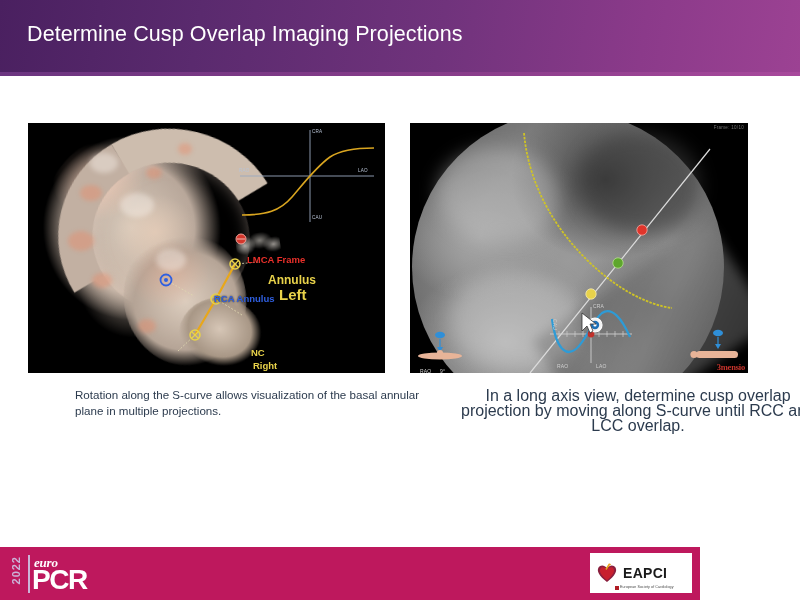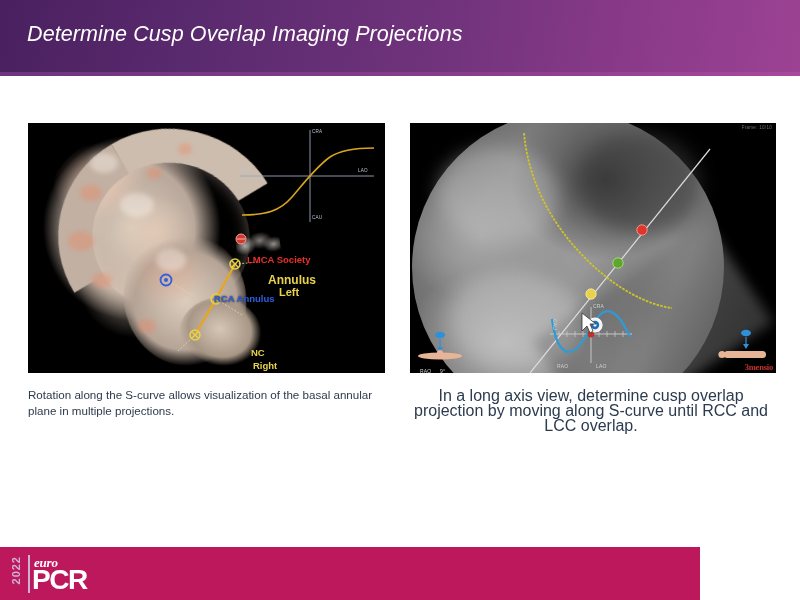--- a/index.html
+++ b/index.html
@@ -30,36 +30,35 @@
     background: linear-gradient(100deg, #6b3580 0%, #8a3d8b 60%, #a8499c 100%);
   }
   #slide-title {
     position: absolute;
     left: 27px; top: 22px;
     color: #ffffff;
     font-size: 21.5px;
     font-weight: 400;
     letter-spacing: 0.1px;
     white-space: nowrap;
-    font-style: italic;
   }
 
   
   .media-frame {
     position: absolute;
     background: #000000;
     overflow: hidden;
   }
   #left-media {
     left: 28px; top: 123px;
     width: 357px; height: 250px;
   }
   #right-media {
     left: 410px; top: 123px;
-    width: 366px; height: 250px;
+    width: 338px; height: 250px;
   }
 
   
   .aorta-shape {
     position: absolute;
     border-radius: 50%;
     filter: blur(0.4px);
   }
   #aorta-body {
     left: 10px; top: 8px;
@@ -137,21 +136,21 @@
   
   .ct-label {
     position: absolute;
     font-family: "Liberation Sans", sans-serif;
     font-weight: bold;
     white-space: nowrap;
     text-shadow: 0 0 2px rgba(0,0,0,0.9);
   }
   #lbl-lmca { left: 247px; top: 254px; color: #e8302a; font-size: 9.5px; }
   #lbl-annulus { left: 268px; top: 273px; color: #e8d24a; font-size: 12px; }
-  #lbl-left { left: 279px; top: 286px; color: #e8d24a; font-size: 11px; }
+  #lbl-left { left: 279px; top: 286px; color: #e8d24a; font-size: 15px; }
   #lbl-rca { left: 214px; top: 293px; color: #2f5fe0; font-size: 9.5px; }
   #lbl-right { left: 253px; top: 316px; color: #e8d24a; font-size: 9.5px; margin-top: 44px; }
   #lbl-nc { left: 251px; top: 347px; color: #e8d24a; font-size: 9.5px; text-align: center; }
 
   
   #fluoro-field {
     position: absolute;
     left: 2px; top: -12px;
     width: 312px; height: 312px;
     border-radius: 50%;
@@ -209,20 +208,21 @@
     font-family: "Liberation Serif", serif;
   }
 
   
   .caption {
     position: absolute;
     color: #2c3b4e;
     font-size: 11.6px;
     line-height: 15.5px;
     font-family: "Liberation Sans", sans-serif;
+    margin-left: 47px;
   }
   #caption-left {
     left: 28px; top: 387px;
     width: 345px;
     text-align: left;
   }
   #caption-right {
     left: 410px; top: 388px;
     width: 362px;
     text-align: center;
@@ -380,21 +380,21 @@
       <line x1="74" y1="3" x2="74" y2="95" stroke="#9aa8c0" stroke-width="0.9"></line>
       <path d="M 6,88 C 30,88 44,84 56,70 C 68,56 80,40 94,30 C 106,22 124,21 138,21" fill="none" stroke="#d9a520" stroke-width="1.6"></path>
     </svg>
     <span class="graph-axis-label" style="left:3px; top:41px;">RAO</span>
     <span class="graph-axis-label" style="left:122px; top:41px;">LAO</span>
     <span class="graph-axis-label" style="left:76px; top:2px;">CRA</span>
     <span class="graph-axis-label" style="left:76px; top:88px;">CAU</span>
   </div>
 </div>
 
-<div class="ct-label" id="lbl-lmca">LMCA Society</div>
+<div class="ct-label" id="lbl-lmca">LMCA Frame</div>
 <div class="ct-label" id="lbl-annulus">Annulus</div>
 <div class="ct-label" id="lbl-left">Left</div>
 <div class="ct-label" id="lbl-rca">RCA Annulus</div>
 <div class="ct-label" id="lbl-right">Right</div>
 <div class="ct-label" id="lbl-nc">NC</div>
 
 <div class="media-frame" id="right-media">
 
   <div id="fluoro-field"></div>
   <div id="spine-band"></div>
@@ -469,13 +469,24 @@
 
 <div class="caption" id="caption-left">Rotation along the S-curve allows visualization of the basal annular plane in multiple projections.</div>
 <div class="caption" id="caption-right">In a  long axis view, determine cusp overlap projection by moving along S-curve until RCC and LCC overlap.</div>
 
 <div id="footer-bar">
   <div id="footer-year">2022</div>
   <div id="footer-divider"></div>
   <div id="footer-logo-euro">euro</div>
   <div id="footer-logo-pcr">PCR</div>
 
+  <div id="eapci-badge">
+    <svg width="24" height="24" viewBox="0 0 24 24">
+      <path d="M12 21 C 4 15, 1.5 10, 3.5 6.5 C 5.2 3.6, 9.3 3.6, 12 7 C 14.7 3.6, 18.8 3.6, 20.5 6.5 C 22.5 10, 20 15, 12 21 Z" fill="#8a1f3e"></path>
+      <path d="M12 19.2 C 6 14.4, 4 10.4, 5.4 7.8 C 6.7 5.6, 9.8 5.8, 12 8.7 C 14.2 5.8, 17.3 5.6, 18.6 7.8 C 20 10.4, 18 14.4, 12 19.2 Z" fill="#c8202f"></path>
+      <line x1="14.5" y1="3" x2="11" y2="8.5" stroke="#e8a11a" stroke-width="1.6"></line>
+      <polygon points="14.2,2.2 16.2,3.2 14.6,4.4" fill="#e8a11a"></polygon>
+    </svg>
+    <span id="eapci-text">EAPCI</span>
+    <div id="eapci-sub-sq"></div>
+    <span id="eapci-sub">European Society of Cardiology</span>
+  </div>
 </div>
 
 </body></html>

